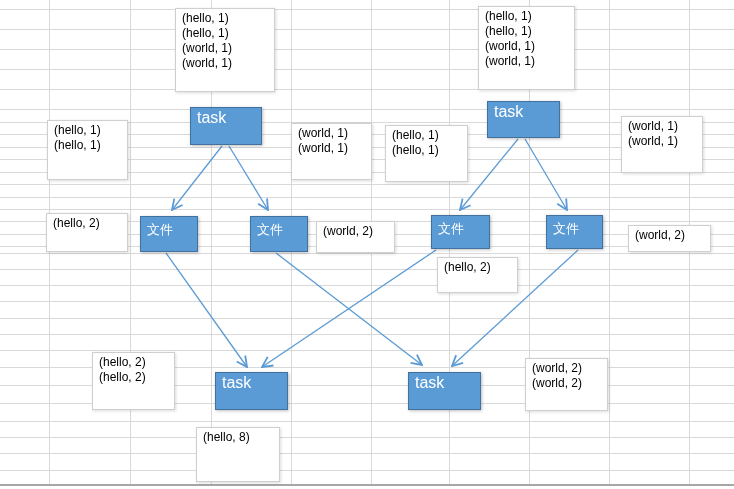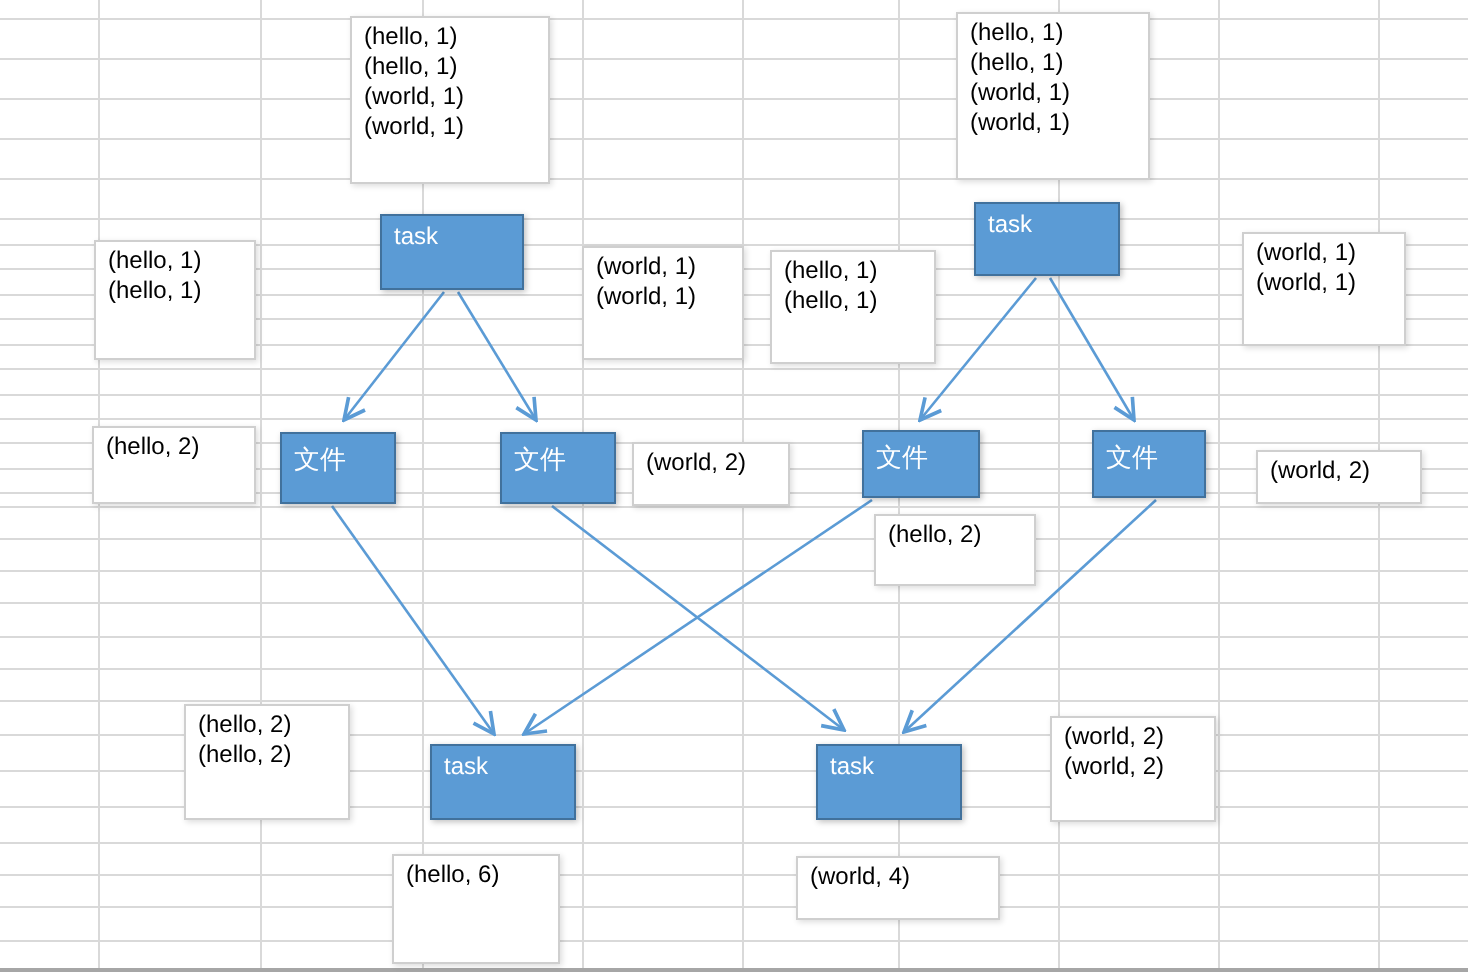--- a/index.html
+++ b/index.html
@@ -9,21 +9,21 @@
   .gv{position:absolute;top:0;width:1px;height:485px;background:#d9d9d9}
   #grid-bottom{position:absolute;left:0;top:484px;width:734px;height:2px;background:#a6a6a6}
   #arrows{position:absolute;left:0;top:0;width:734px;height:489px;pointer-events:none}
   .arrow{stroke:#5b9bd5;stroke-width:1.3;fill:none}
   .wbox{position:absolute;background:#fff;border:1px solid #cfcfcf;
         box-shadow:1px 1px 3px rgba(0,0,0,.14);box-sizing:border-box;
         font-size:12px;line-height:15px;color:#000;padding:2px 2px 0 6px;
         white-space:pre-line}
   .bluebox{position:absolute;background:#5b9bd5;border:1px solid #41719c;
         box-shadow:1px 1px 3px rgba(0,0,0,.25);box-sizing:border-box;
-        color:#fff;font-size:12px;line-height:14px;padding:3px 0 0 6px}
+        color:#fff;font-size:16px;line-height:14px;padding:3px 0 0 6px}
   .filebox{font-size:13px;padding-top:6px}
   #watermark{position:absolute;left:526px;top:460px;font-size:14px;
         color:#e3e3e3;letter-spacing:.4px;white-space:nowrap}
 </style>
 </head>
 <body>
 
 <div id="canvas">
 
   <div id="grid">
@@ -117,16 +117,15 @@
   <div class="wbox" style="left:437px;top:257px;width:81px;height:36px">(hello, 2)</div>
   <div class="wbox" style="left:628px;top:225px;width:83px;height:27px">(world, 2)</div>
 
   <div class="bluebox" style="left:215px;top:372px;width:73px;height:38px">task</div>
   <div class="bluebox" style="left:408px;top:372px;width:73px;height:38px">task</div>
 
   <div class="wbox" style="left:92px;top:352px;width:83px;height:58px">(hello, 2)
 (hello, 2)</div>
   <div class="wbox" style="left:525px;top:358px;width:83px;height:53px">(world, 2)
 (world, 2)</div>
-  <div class="wbox" style="left:196px;top:427px;width:84px;height:55px">(hello, 6)</div>
-  <div class="wbox" style="left:398px;top:428px;width:102px;height:32px">(world, 4)</div>
+  <div class="wbox" style="left:196px;top:427px;width:84px;height:55px">(hello, 8)</div>
 
 </div>
 
 </body></html>

